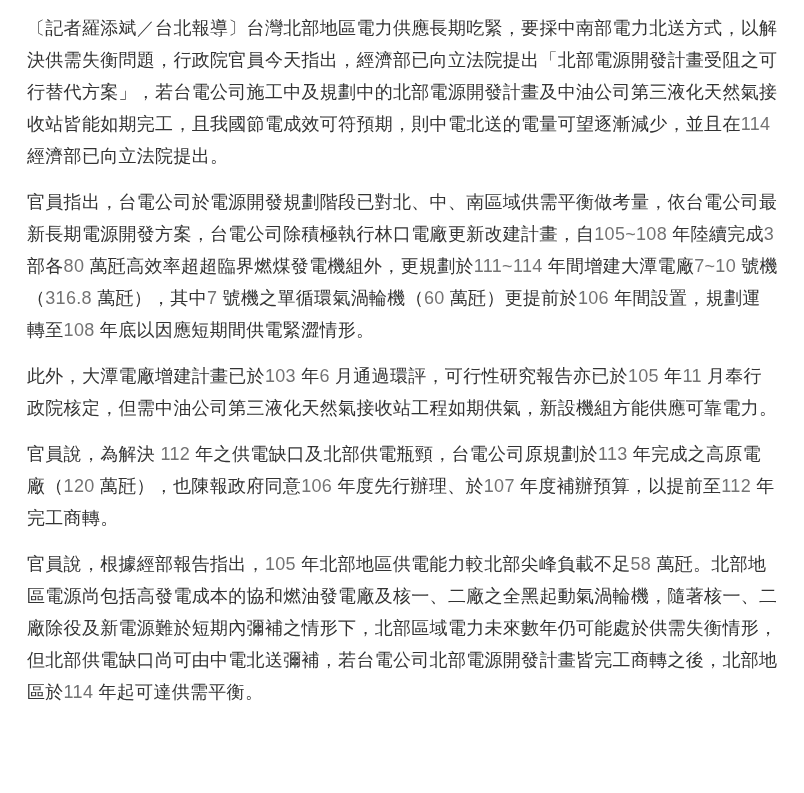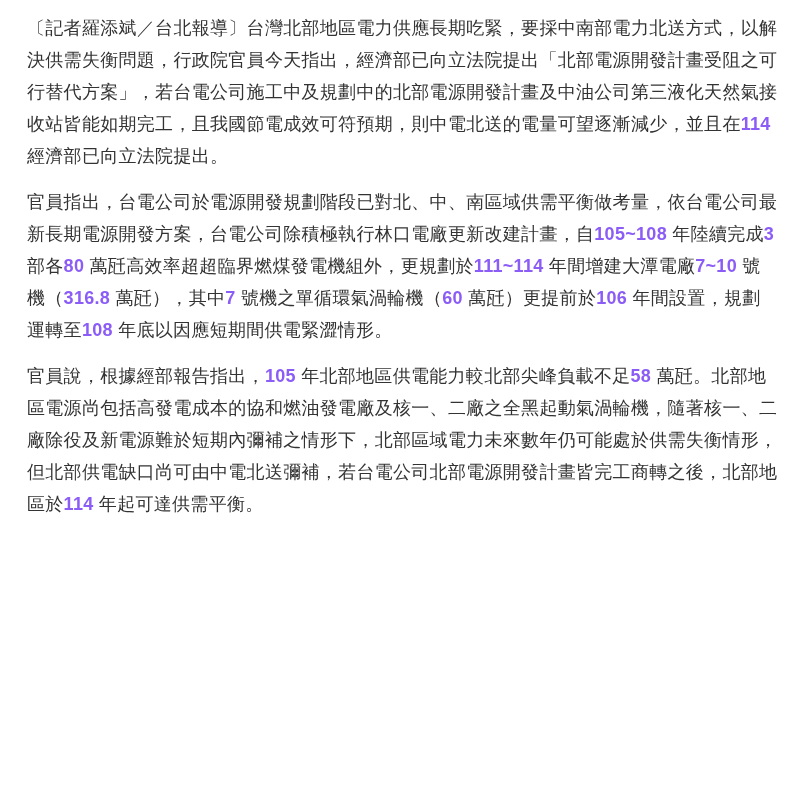--- a/index.html
+++ b/index.html
@@ -23,24 +23,26 @@
   .article p {
     margin: 14px 0;
   }
   .article p:first-child {
     margin-top: 0;
   }
   .article p:last-child {
     margin-bottom: 9px;
   }
   .article b {
-    font-weight: bold;
-    color: #8b5cf6;
+    font-weight: normal;
+    color: #737373;
   }
 </style>
 </head>
 <body>
 
 <main id="article" class="article" style="background: rgb(255, 255, 255); color: rgb(51, 51, 51);">
     <p><span>〔記者羅添斌／台北報導〕台灣北部地區電力供應長期吃緊，要採中南部電力北送方式，以解決供需失衡問題，行政院官員今天指出，經濟部已向立法院提出「北部電源開發計畫受阻之可行替代方案」，若台電公司施工中及規劃中的北部電源開發計畫及中油公司第三液化天然氣接收站皆能如期完工，且我國節電成效可符預期，則中電北送的電量可望逐漸減少，並且在</span><b>114</b><span> 經濟部已向立法院提出。</span></p>
     <p><span>官員指出，台電公司於電源開發規劃階段已對北、中、南區域供需平衡做考量，依台電公司最新長期電源開發方案，台電公司除積極執行林口電廠更新改建計畫，自</span><b>105~108</b><span> 年陸續完成</span><b>3</b><span>部各</span><b>80</b><span> 萬瓩高效率超超臨界燃煤發電機組外，更規劃於</span><b>111~114</b><span> 年間增建大潭電廠</span><b>7~10</b><span> 號機（</span><b>316.8</b><span> 萬瓩），其中</span><b>7</b><span> 號機之單循環氣渦輪機（</span><b>60</b><span> 萬瓩）更提前於</span><b>106</b><span> 年間設置，規劃運轉至</span><b>108</b><span> 年底以因應短期間供電緊澀情形。</span></p>
+    <p><span>此外，大潭電廠增建計畫已於</span><b>103</b><span> 年</span><b>6</b><span> 月通過環評，可行性研究報告亦已於</span><b>105</b><span> 年</span><b>11</b><span> 月奉行政院核定，但需中油公司第三液化天然氣接收站工程如期供氣，新設機組方能供應可靠電力。</span></p>
+    <p><span>官員說，為解決 </span><b>112</b><span> 年之供電缺口及北部供電瓶頸，台電公司原規劃於</span><b>113</b><span> 年完成之高原電廠（</span><b>120</b><span> 萬瓩），也陳報政府同意</span><b>106</b><span> 年度先行辦理、於</span><b>107</b><span> 年度補辦預算，以提前至</span><b>112</b><span> 年完工商轉。</span></p>
     <p><span>官員說，根據經部報告指出，</span><b>105</b><span> 年北部地區供電能力較北部尖峰負載不足</span><b>58</b><span> 萬瓩。北部地區電源尚包括高發電成本的協和燃油發電廠及核一、二廠之全黑起動氣渦輪機，隨著核一、二廠除役及新電源難於短期內彌補之情形下，北部區域電力未來數年仍可能處於供需失衡情形，但北部供電缺口尚可由中電北送彌補，若台電公司北部電源開發計畫皆完工商轉之後，北部地區於</span><b>114</b><span> 年起可達供需平衡。</span></p>
   </main>
 
 </body></html>

